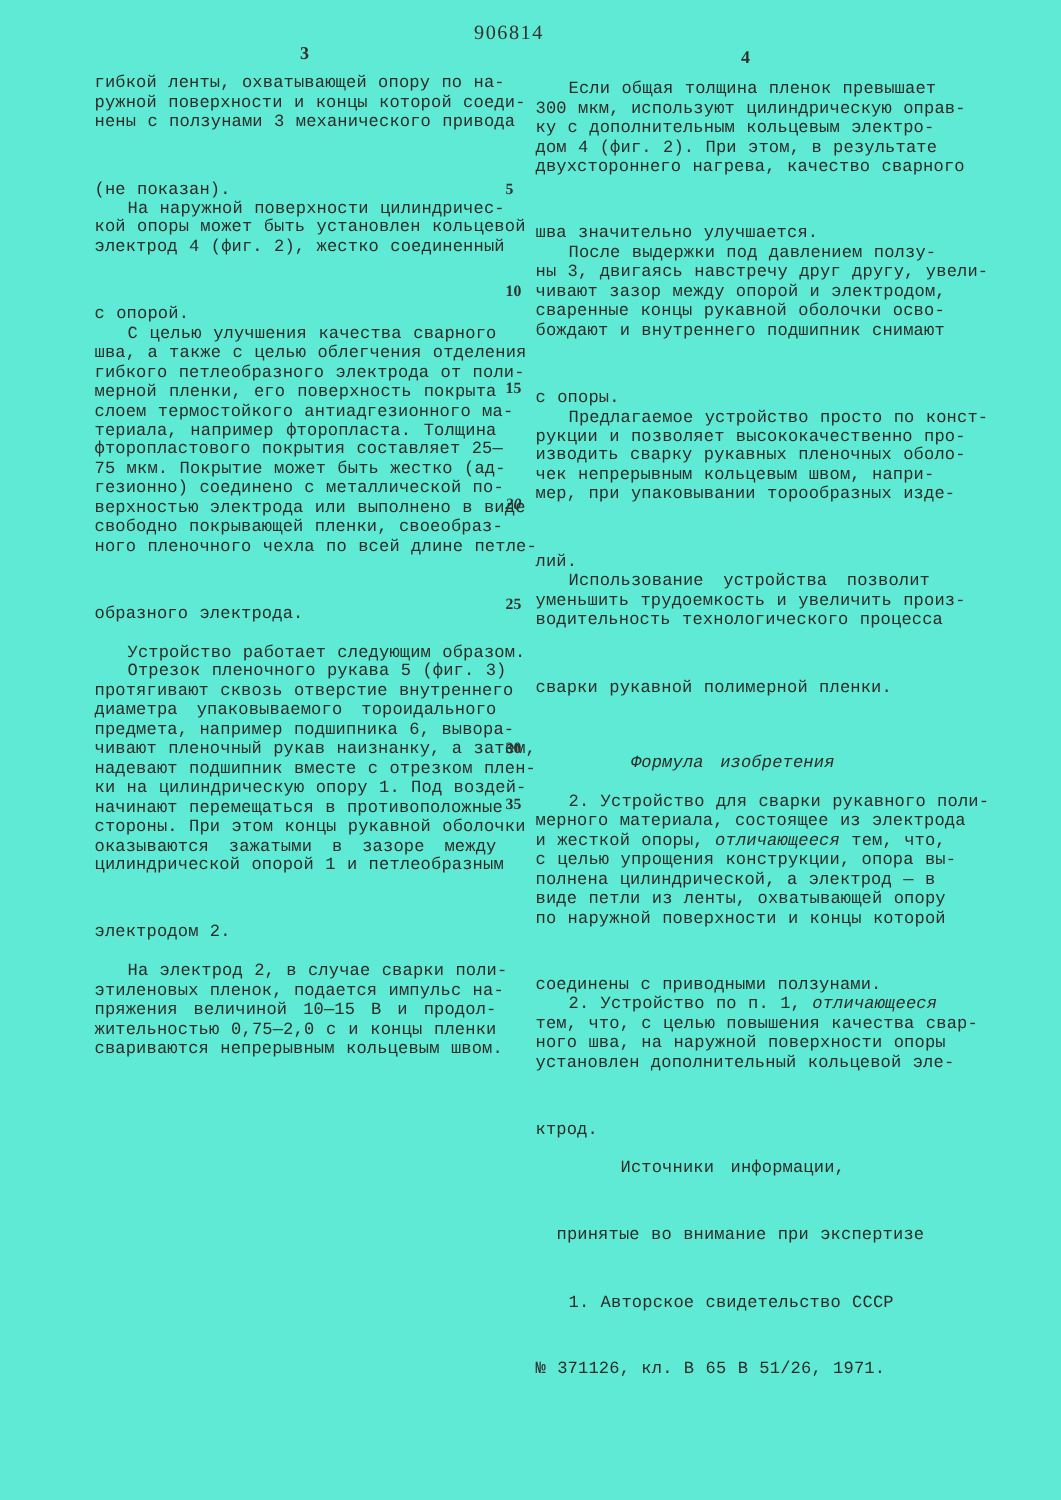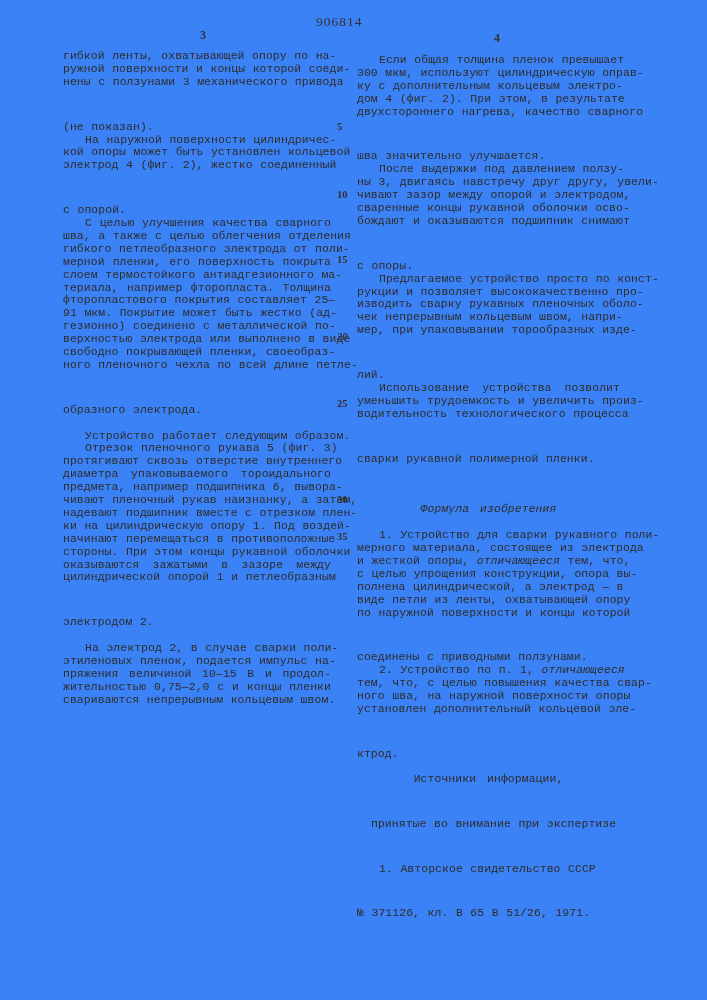--- a/index.html
+++ b/index.html
@@ -1,18 +1,18 @@
 <!DOCTYPE html>
 <html><head>
 <meta charset="utf-8">
 <style>
   html,body{margin:0;padding:0;background:#e8e8e6;}
   .page{
     position:relative;width:707px;height:1000px;margin:0 auto;
-    background:#3b82f6;
+    background:#5eead4;
     font-family:"Liberation Serif","DejaVu Serif",serif;
     color:#2e2c29;overflow:hidden;
   }
   .patent-no{
     position:absolute;left:316px;top:14px;
     font-size:13.5px;letter-spacing:1px;color:#33312e;
   }
   .colnum{position:absolute;font-size:12px;font-weight:700;color:#33312e;}
   .colnum.left{left:200px;top:28px;}
   .colnum.right{left:494px;top:31px;}
@@ -55,21 +55,21 @@
       <div class="line j"><span>кой опоры может быть установлен кольцевой</span></div>
       <div class="line j"><span>электрод 4 (фиг. 2), жестко соединенный</span></div>
       <div class="line e"><span>с опорой.</span></div>
       <div class="line j in"><span>С целью улучшения качества сварного</span></div>
       <div class="line j"><span>шва, а также с целью облегчения отделения</span></div>
       <div class="line j"><span>гибкого петлеобразного электрода от поли-</span></div>
       <div class="line j"><span>мерной пленки, его поверхность покрыта</span></div>
       <div class="line j"><span>слоем термостойкого антиадгезионного ма-</span></div>
       <div class="line j"><span>териала, например фторопласта. Толщина</span></div>
       <div class="line j"><span>фторопластового покрытия составляет 25—</span></div>
-      <div class="line j"><span>91 мкм. Покрытие может быть жестко (ад-</span></div>
+      <div class="line j"><span>75 мкм. Покрытие может быть жестко (ад-</span></div>
       <div class="line j"><span>гезионно) соединено с металлической по-</span></div>
       <div class="line j"><span>верхностью электрода или выполнено в виде</span></div>
       <div class="line j"><span>свободно покрывающей пленки, своеобраз-</span></div>
       <div class="line j"><span>ного пленочного чехла по всей длине петле-</span></div>
       <div class="line e"><span>образного электрода.</span></div>
       <div class="line g"></div>
       <div class="line j in"><span>Устройство работает следующим образом.</span></div>
       <div class="line j in"><span>Отрезок пленочного рукава 5 (фиг. 3)</span></div>
       <div class="line j"><span>протягивают сквозь отверстие внутреннего</span></div>
       <div class="line j"><span>диаметра упаковываемого тороидального</span></div>
@@ -104,37 +104,37 @@
       <div class="line j in"><span>Если общая толщина пленок превышает</span></div>
       <div class="line j"><span>300 мкм, используют цилиндрическую оправ-</span></div>
       <div class="line j"><span>ку с дополнительным кольцевым электро-</span></div>
       <div class="line j"><span>дом 4 (фиг. 2). При этом, в результате</span></div>
       <div class="line j"><span>двухстороннего нагрева, качество сварного</span></div>
       <div class="line e"><span>шва значительно улучшается.</span></div>
       <div class="line j in"><span>После выдержки под давлением ползу-</span></div>
       <div class="line j"><span>ны 3, двигаясь навстречу друг другу, увели-</span></div>
       <div class="line j"><span>чивают зазор между опорой и электродом,</span></div>
       <div class="line j"><span>сваренные концы рукавной оболочки осво-</span></div>
-      <div class="line j"><span>бождают и оказываются подшипник снимают</span></div>
+      <div class="line j"><span>бождают и внутреннего подшипник снимают</span></div>
       <div class="line e"><span>с опоры.</span></div>
       <div class="line j in"><span>Предлагаемое устройство просто по конст-</span></div>
       <div class="line j"><span>рукции и позволяет высококачественно про-</span></div>
       <div class="line j"><span>изводить сварку рукавных пленочных оболо-</span></div>
       <div class="line j"><span>чек непрерывным кольцевым швом, напри-</span></div>
       <div class="line j"><span>мер, при упаковывании торообразных изде-</span></div>
       <div class="line e"><span>лий.</span></div>
       <div class="line j in"><span>Использование устройства позволит</span></div>
       <div class="line j"><span>уменьшить трудоемкость и увеличить произ-</span></div>
       <div class="line j"><span>водительность технологического процесса</span></div>
       <div class="line e"><span>сварки рукавной полимерной пленки.</span></div>
       <div class="line g"></div>
       <div class="line g"></div>
       <div class="line c"><span class="it">Формула изобретения</span></div>
       <div class="line g"></div>
-      <div class="line j in"><span>1. Устройство для сварки рукавного поли-</span></div>
+      <div class="line j in"><span>2. Устройство для сварки рукавного поли-</span></div>
       <div class="line j"><span>мерного материала, состоящее из электрода</span></div>
       <div class="line j"><span>и жесткой опоры, </span><span class="it">отличающееся</span><span> тем, что,</span></div>
       <div class="line j"><span>с целью упрощения конструкции, опора вы-</span></div>
       <div class="line j"><span>полнена цилиндрической, а электрод — в</span></div>
       <div class="line j"><span>виде петли из ленты, охватывающей опору</span></div>
       <div class="line j"><span>по наружной поверхности и концы которой</span></div>
       <div class="line e"><span>соединены с приводными ползунами.</span></div>
       <div class="line j in"><span>2. Устройство по п. 1, </span><span class="it">отличающееся</span></div>
       <div class="line j"><span>тем, что, с целью повышения качества свар-</span></div>
       <div class="line j"><span>ного шва, на наружной поверхности опоры</span></div>

